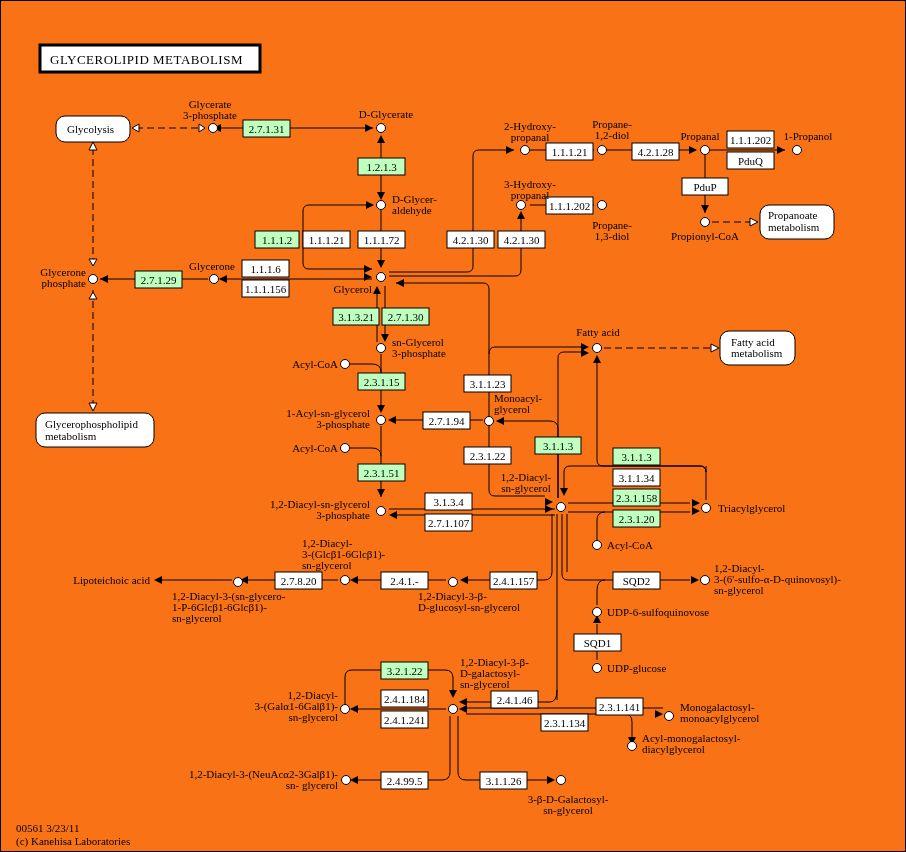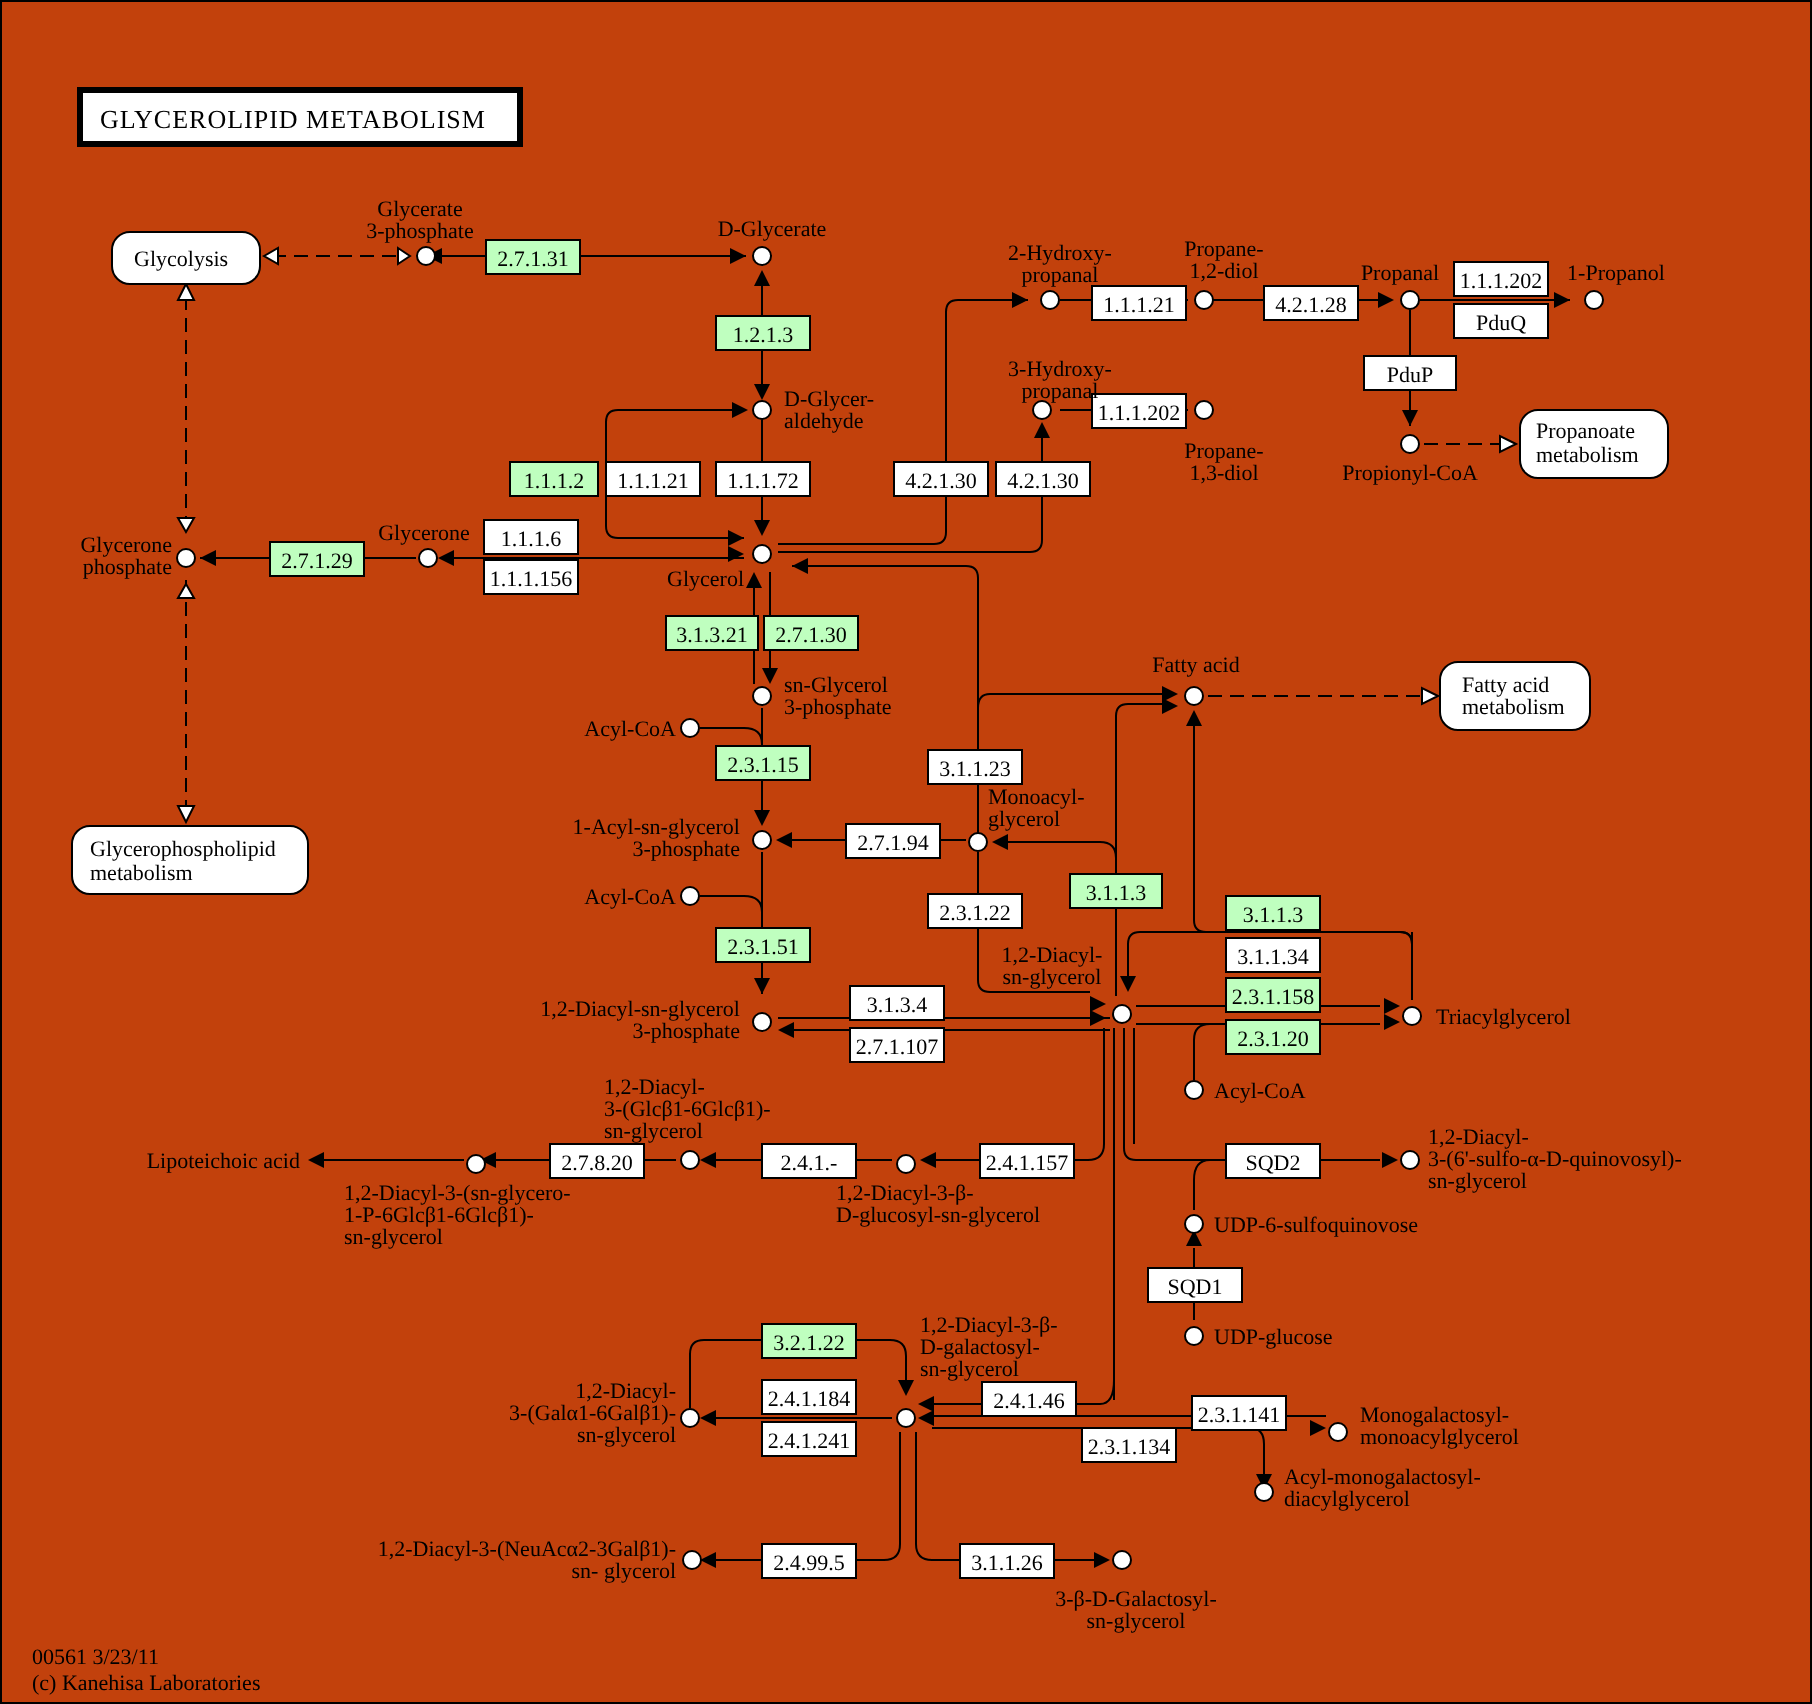--- a/index.html
+++ b/index.html
@@ -1,16 +1,16 @@
 <!DOCTYPE html>
 <html><head>
 <meta charset="utf-8">
 <style>
   html, body { margin: 0; padding: 0; background: #fff; }
-  #canvas { position: relative; width: 906px; height: 852px; background: #c2410c; overflow: hidden; }
+  #canvas { position: relative; width: 906px; height: 852px; background: #f97316; overflow: hidden; }
   #diagram { position: absolute; left: 0; top: 0; }
   #diagram text { font-family: "Liberation Serif", "DejaVu Serif", serif; font-size: 11px; fill: #000; }
   #diagram .enz-text { font-size: 11px; }
   #diagram .title-text { font-size: 13px; letter-spacing: 0.5px; }
   .ln { stroke: #000; stroke-width: 1; fill: none; }
   .dash { stroke: #000; stroke-width: 1; fill: none; stroke-dasharray: 7 4; }
   .enz { fill: #fff; stroke: #000; stroke-width: 1; }
   .enz.hl { fill: #bfffbf; }
   .cpd { fill: #fff; stroke: #000; stroke-width: 1; }
   .map { fill: #fff; stroke: #000; stroke-width: 1; }

